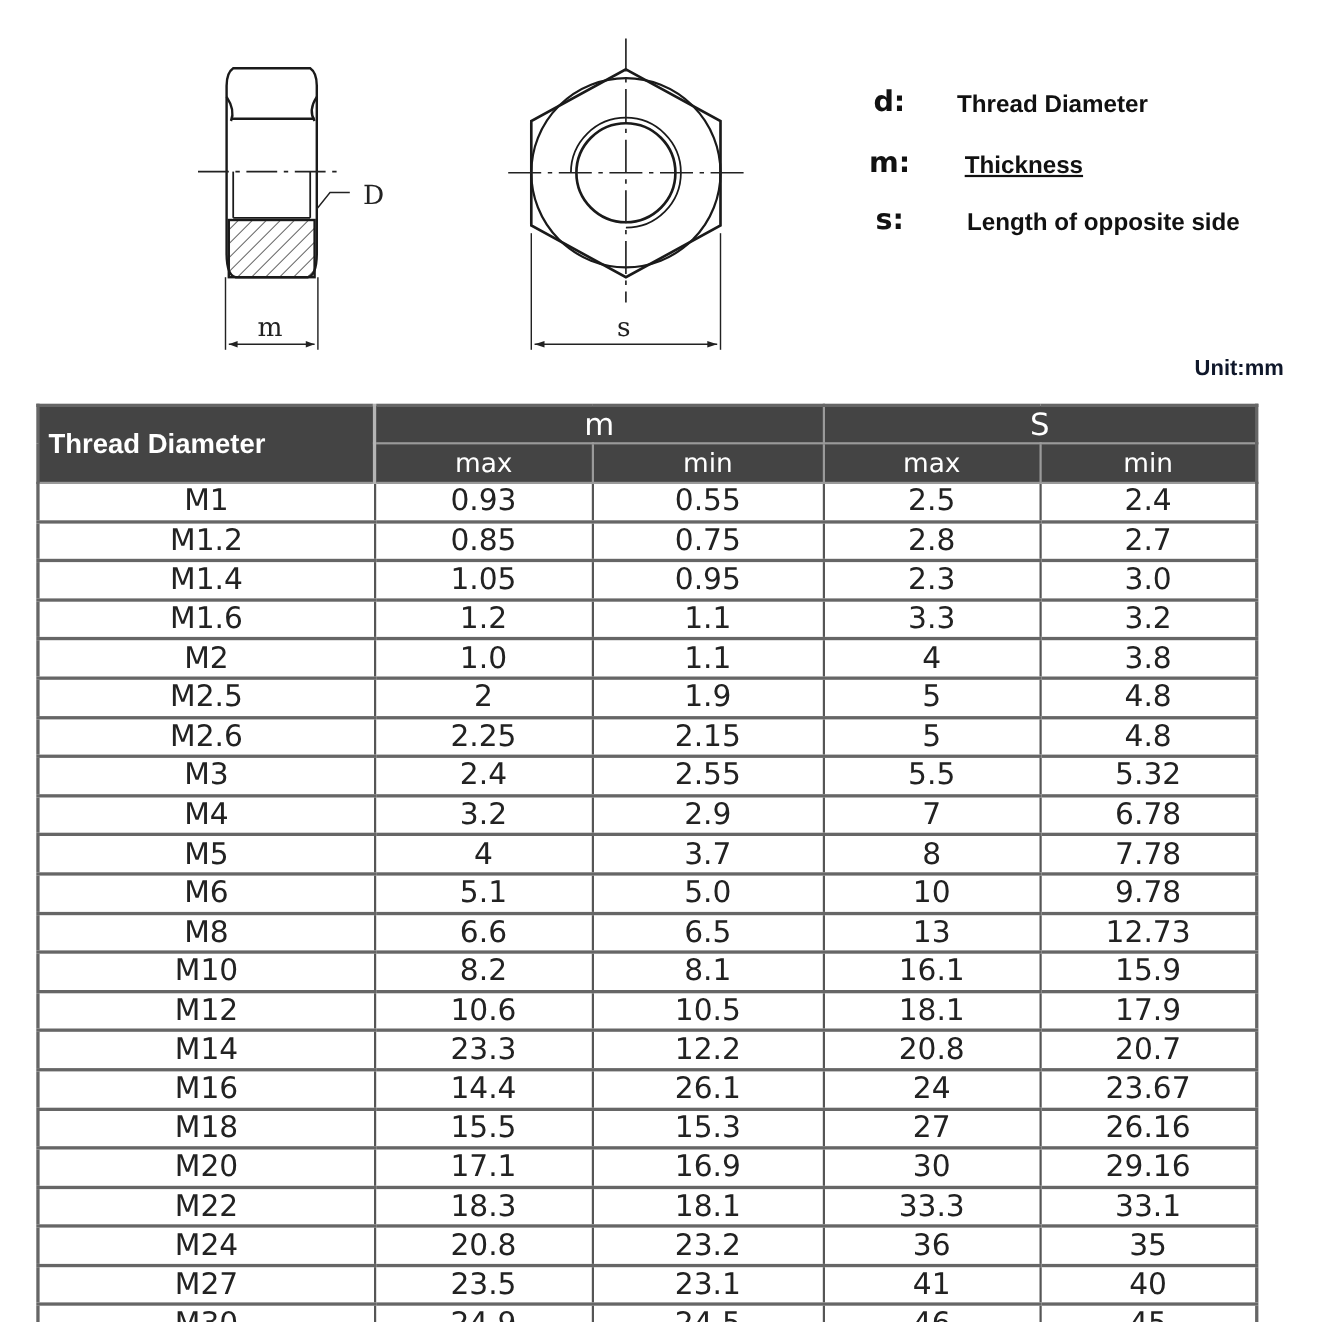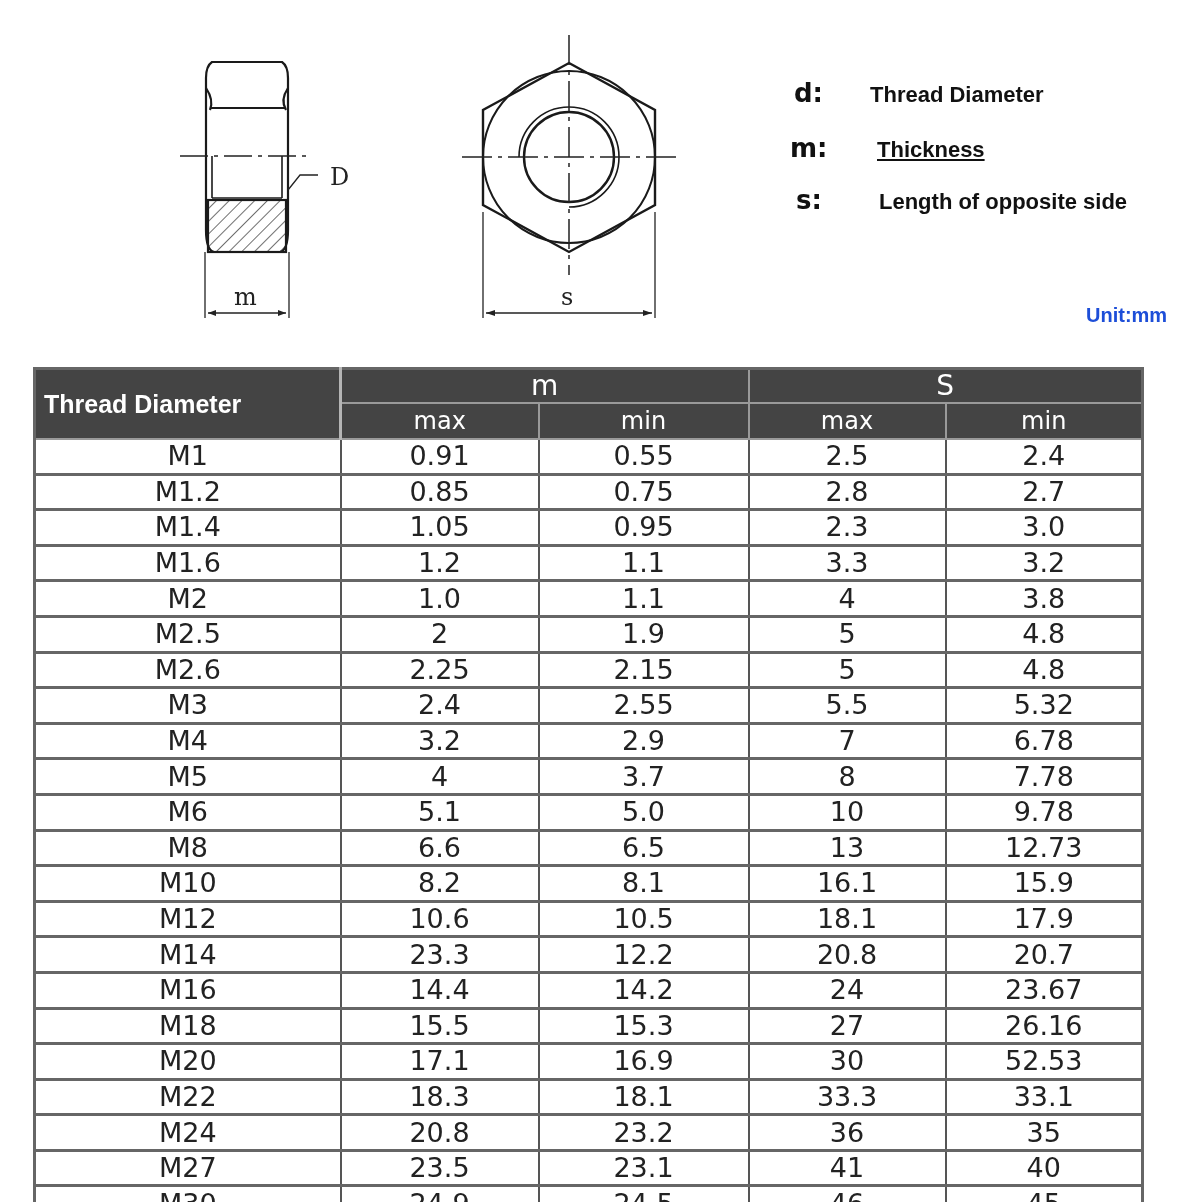--- a/index.html
+++ b/index.html
@@ -4,21 +4,21 @@
 <style>
   html, body { margin: 0; padding: 0; background: #ffffff; }
   body { width: 1200px; height: 1202px; position: relative; overflow: hidden; font-family: "DejaVu Sans", sans-serif; color: #1a1a1a; }
   .diagram { position: absolute; }
   #side-view { left: 170px; top: 30px; width: 200px; height: 300px; }
   #top-view { left: 450px; top: 30px; width: 230px; height: 300px; }
   .legend { position: absolute; left: 790px; top: 78px; }
   .legend-row { position: absolute; white-space: nowrap; }
   .legend-key { position: absolute; font-family: "DejaVu Sans", sans-serif; font-weight: bold; font-size: 26px; color: #111; }
   .legend-val { position: absolute; font-family: "Liberation Sans", sans-serif; font-weight: bold; font-size: 22px; color: #111; }
-  .unit { position: absolute; left: 1086px; top: 304px; font-family: "Liberation Sans", sans-serif; font-weight: bold; font-size: 20px; color: #1d4ed8; }
+  .unit { position: absolute; left: 1086px; top: 324px; font-family: "Liberation Sans", sans-serif; font-weight: bold; font-size: 20px; color: #0f172a; }
   table.spec { position: absolute; left: 33px; top: 367px; width: 1108px; border-collapse: collapse; table-layout: fixed; }
   table.spec th { background: #444444; color: #ffffff; font-weight: normal; border: 2px solid #9a9a9a; padding: 0; }
   table.spec th.rowhead { font-family: "Liberation Sans", sans-serif; font-weight: bold; font-size: 25px; text-align: left; padding-left: 8px; border-right: 3px solid #b5b5b5; }
   table.spec th.group { font-size: 28px; height: 32px; line-height: 30px; }
   table.spec th.sub { font-size: 24px; height: 34px; line-height: 32px; }
   table.spec td { border: 2px solid #555555; text-align: center; font-size: 27px; height: 32.6px; padding: 0; line-height: 30px; color: #222; font-family: "DejaVu Sans", sans-serif; }
   table.spec tr.body-row td { border-bottom: 3px solid #666; }
   table.spec { border: 3px solid #666; }
 </style>
 </head>
@@ -100,21 +100,21 @@
     <tr>
       <th class="sub">max</th>
       <th class="sub">min</th>
       <th class="sub">max</th>
       <th class="sub">min</th>
     </tr>
   </thead>
   <tbody id="tbody">
       <tr class="body-row">
         <td>M1</td>
-        <td>0.91</td>
+        <td>0.93</td>
         <td>0.55</td>
         <td>2.5</td>
         <td>2.4</td>
       </tr>
       <tr class="body-row">
         <td>M1.2</td>
         <td>0.85</td>
         <td>0.75</td>
         <td>2.8</td>
         <td>2.7</td>
@@ -206,37 +206,37 @@
       <tr class="body-row">
         <td>M14</td>
         <td>23.3</td>
         <td>12.2</td>
         <td>20.8</td>
         <td>20.7</td>
       </tr>
       <tr class="body-row">
         <td>M16</td>
         <td>14.4</td>
-        <td>14.2</td>
+        <td>26.1</td>
         <td>24</td>
         <td>23.67</td>
       </tr>
       <tr class="body-row">
         <td>M18</td>
         <td>15.5</td>
         <td>15.3</td>
         <td>27</td>
         <td>26.16</td>
       </tr>
       <tr class="body-row">
         <td>M20</td>
         <td>17.1</td>
         <td>16.9</td>
         <td>30</td>
-        <td>52.53</td>
+        <td>29.16</td>
       </tr>
       <tr class="body-row">
         <td>M22</td>
         <td>18.3</td>
         <td>18.1</td>
         <td>33.3</td>
         <td>33.1</td>
       </tr>
       <tr class="body-row">
         <td>M24</td>

